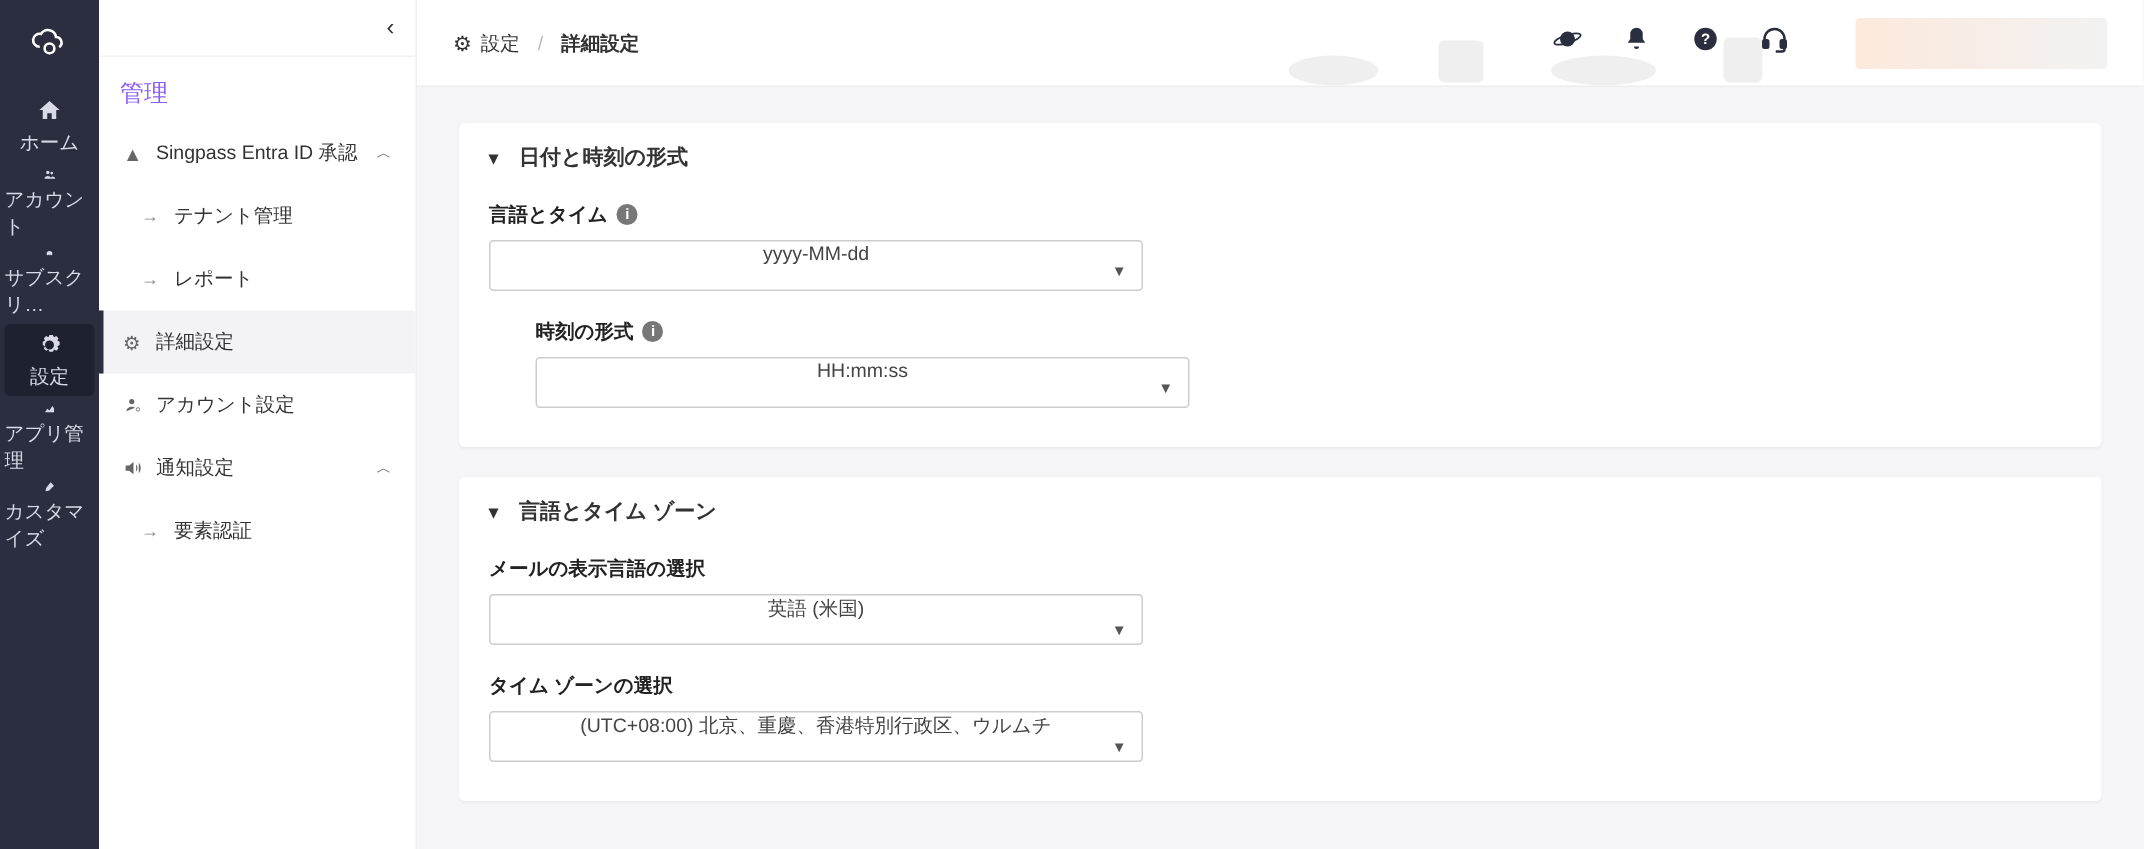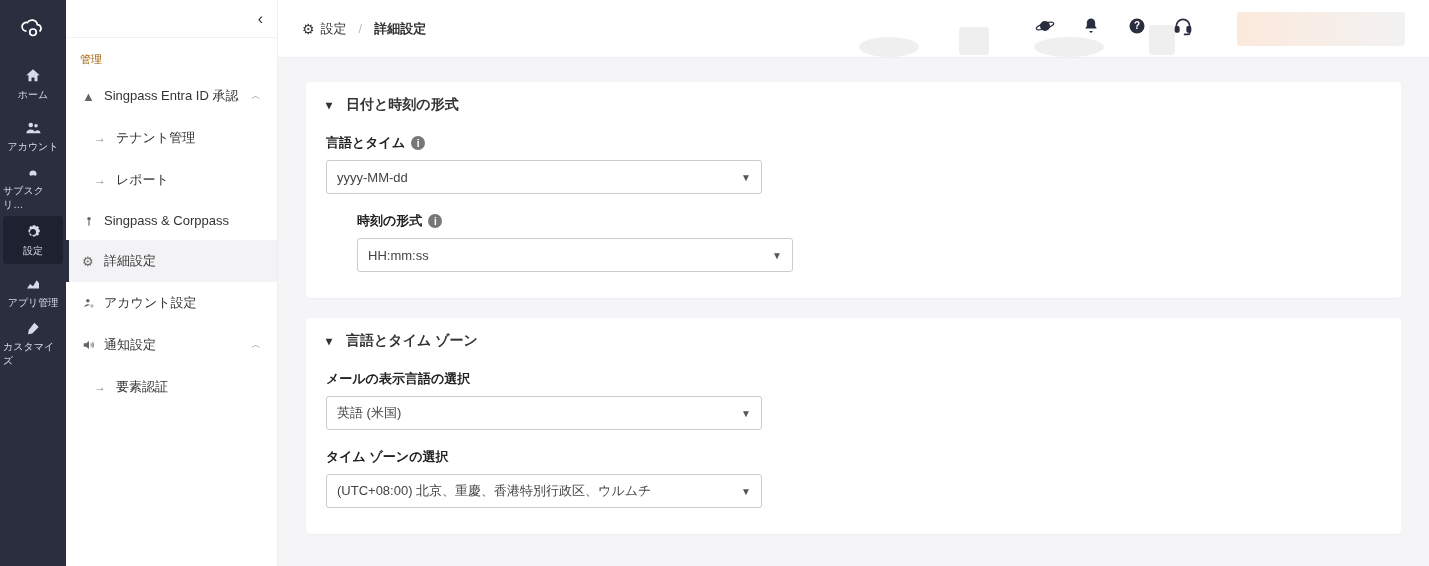--- a/index.html
+++ b/index.html
@@ -2,29 +2,29 @@
 <html><head>
 <meta charset="utf-8">
 <style>
 * { margin: 0; padding: 0; box-sizing: border-box; font-family: -apple-system, BlinkMacSystemFont, "Segoe UI", Helvetica, Arial, sans-serif; }
 body { background: #f5f5f7; color: #333; overflow: hidden; }
 .app { display: flex; width: 1429px; height: 566px; }
 
 
 .nav { width: 66px; background: #2a2e3f; display: flex; flex-direction: column; align-items: center; color: #dde; }
 .nav-logo { width: 66px; height: 58px; display: flex; align-items: center; justify-content: center; }
-.nav-item { width: 60px; height: 48px; display: flex; flex-direction: column; align-items: center; justify-content: center; font-size: 10px; cursor: pointer; margin: 2px 0; border-radius: 4px; color: #d8dbe7;}
+.nav-item { width: 60px; height: 48px; display: flex; flex-direction: column; align-items: center; justify-content: center; font-size: 13px; cursor: pointer; margin: 2px 0; border-radius: 4px; color: #d8dbe7;}
 .nav-item.active { background: #1e2230; }
 .nav-item svg, .nav-item .glyph { width: 18px; height: 18px; margin-bottom: 3px; fill: #d8dbe7; }
 
 
 .sidebar { width: 212px; background: #fff; border-right: 1px solid #eee; display: flex; flex-direction: column; }
 .sidebar-collapse { height: 38px; display:flex; align-items:center; justify-content:flex-end; padding:0 14px; border-bottom:1px solid #f2f2f2;}
 .sidebar-collapse .chev { font-size: 16px; color:#333; cursor:pointer;}
-.sidebar-section-title { font-size: 11px; color:#a16207; padding: 14px 14px 8px; }
+.sidebar-section-title { font-size: 16px; color:#8b5cf6; padding: 14px 14px 8px; }
 .sidebar-item { display:flex; align-items:center; padding: 12px 16px; font-size: 13px; color:#333; cursor:pointer; }
 .sidebar-item.sub { padding-left: 28px; }
 .sidebar-item.active { background:#f3f3f5; border-left:3px solid #2a2e3f; padding-left:13px;}
 .sidebar-item .ic { width: 22px; font-size:13px; color:#666; display:inline-flex; align-items:center;}
 .sidebar-item .arrow-r { margin-right:10px; font-size:12px; color:#888;}
 .sidebar-item .exp { margin-left:auto; font-size:10px; color:#666;}
 
 
 .main { flex:1; display:flex; flex-direction:column; background:#f5f5f7; min-width:0;}
 .header { height:58px; background:#fff; border-bottom:1px solid #eee; display:flex; align-items:center; padding:0 24px; position:relative;}
@@ -38,21 +38,21 @@
 .header-bg { position:absolute; right:180px; bottom:0; width:420px; height:40px; opacity:.18; pointer-events:none;}
 
 .content { flex:1; padding: 24px 28px; overflow:auto;}
 .card { background:#fff; border-radius:4px; box-shadow:0 1px 2px rgba(0,0,0,.04); margin-bottom:20px; padding: 0 0 22px 0;}
 .card-head { display:flex; align-items:center; padding:14px 20px; font-size:14px; font-weight:600; color:#333;}
 .card-head .toggle { margin-right:14px; font-size:12px; cursor:pointer; color:#333;}
 .card-body { padding: 6px 20px 0;}
 .field { margin-bottom:18px;}
 .field-label { display:flex; align-items:center; font-size:13px; font-weight:600; color:#222; margin-bottom:8px;}
 .field-label .info { width:14px; height:14px; border-radius:50%; background:#777; color:#fff; font-size:10px; font-weight:700; display:inline-flex; align-items:center; justify-content:center; margin-left:6px;}
-.select { width:436px; height:34px; border:1px solid #ccc; border-radius:3px; background:#fff; display:flex; align-items:center; padding:0 10px; font-size:13px; color:#444; cursor:pointer; position:relative;}
+.select { width:436px; height:34px; border:1px solid #ccc; border-radius:3px; background:#fff; display:flex; align-items:center; padding:0 10px; font-size:13px; color:#444; cursor:pointer; position:relative;flex-direction:column;}
 .select .caret { margin-left:auto; font-size:10px; color:#555;}
 </style>
 </head>
 <body>
 
 <div class="app">
 
   <div class="nav">
     <div class="nav-logo">
       <svg viewBox="0 0 24 24" width="26" height="26" fill="none" stroke="#fff" stroke-width="1.6">
@@ -111,29 +111,20 @@
       <span>Singpass Entra ID 承認</span>
       <span class="exp">︿</span>
     </div>
     <div class="sidebar-item sub">
       <span class="arrow-r">→</span>
       <span>テナント管理</span>
     </div>
     <div class="sidebar-item sub">
       <span class="arrow-r">→</span>
       <span>レポート</span>
-    </div>
-    <div class="sidebar-item">
-      <span class="ic">
-        <svg width="14" height="14" viewBox="0 0 24 24" fill="#666">
-            <circle cx="12" cy="8" r="3"></circle>
-            <rect x="11" y="11" width="2" height="9"></rect>
-          </svg>
-      </span>
-      <span>Singpass &amp; Corppass</span>
     </div>
     <div class="sidebar-item active">
       <span class="ic">⚙</span>
       <span>詳細設定</span>
     </div>
     <div class="sidebar-item">
       <span class="ic">
         <svg width="14" height="14" viewBox="0 0 24 24" fill="#666">
             <circle cx="10" cy="8" r="3"></circle>
             <path d="M4 19c0-3 3-5 6-5 1.4 0 2.7.4 3.7 1"></path>

